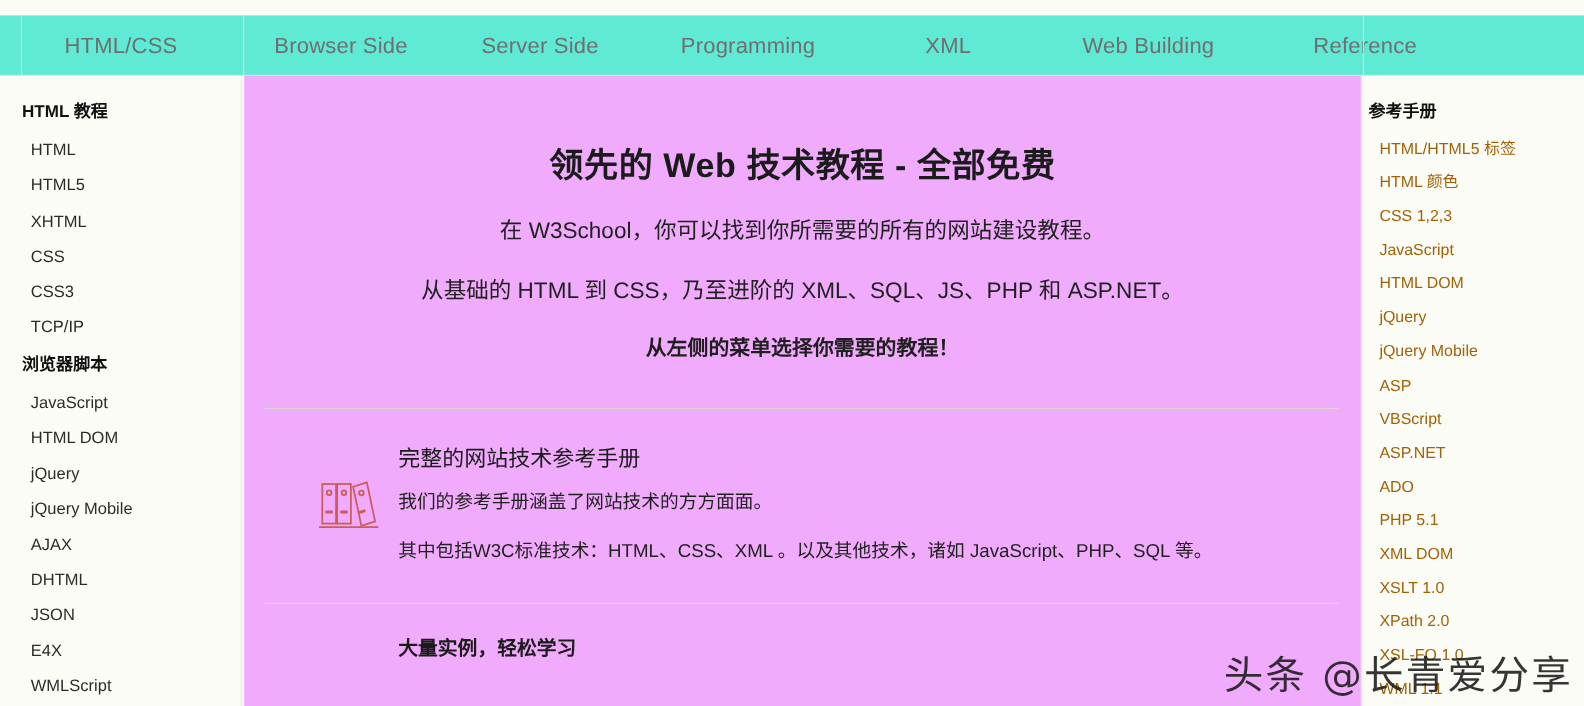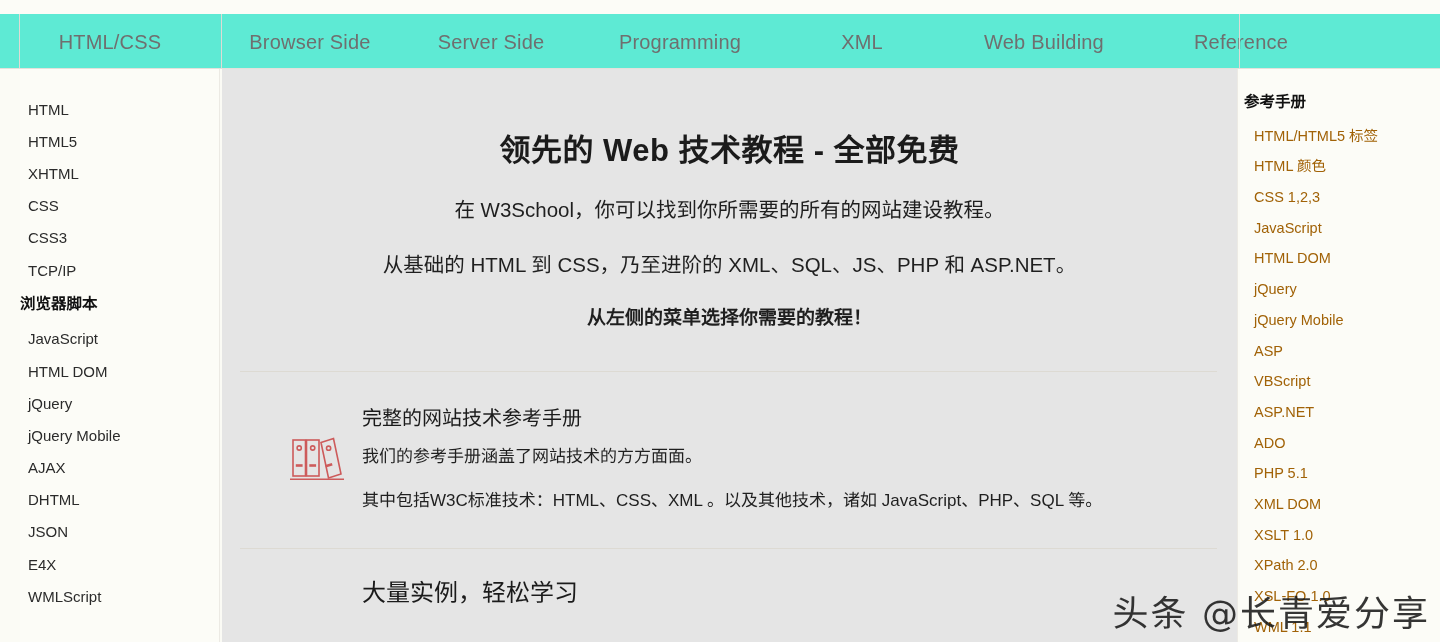--- a/index.html
+++ b/index.html
@@ -84,21 +84,21 @@
     background: #fcfcf7;
     border-right: 1px solid #eceae4;
     overflow: hidden;
   }
   .col-main {
     position: absolute;
     top: 69px;
     left: 222px;
     width: 1016px;
     height: 573px;
-    background: #e5e5e5;
+    background: #f0abfc;
     border-right: 1px solid #eceae4;
     box-sizing: border-box;
     overflow: hidden;
   }
   .col-right {
     position: absolute;
     top: 69px;
     left: 1240px;
     width: 200px;
     height: 573px;
@@ -189,22 +189,22 @@
     top: 62px;
     width: 58px;
     height: 50px;
   }
 
   .section-cut {
     padding: 30px 40px 0 140px;
   }
   .section-cut h2 {
     margin: 0;
-    font-size: 24px;
-    font-weight: normal;
+    font-size: 18px;
+    font-weight: bold;
     color: #1b1b1b;
     line-height: 1.2;
   }
 
   
   .rside-head {
     font-size: 15.5px;
     font-weight: bold;
     color: #111111;
     padding: 0 0 9px 4px;
@@ -252,20 +252,21 @@
     <div class="nav-item" style="width:168px">XML</div>
     <div class="nav-item" style="width:196px">Web Building</div>
     <div class="nav-item" style="width:198px">Reference</div>
   </nav>
   <div class="nav-sep s1"></div>
   <div class="nav-sep s2"></div>
   <div class="nav-sep s3"></div>
   <div class="nav-bottom-line"></div>
 
   <aside class="col-left">
+    <div class="side-head">HTML 教程</div>
     <a class="side-link">HTML</a>
     <a class="side-link">HTML5</a>
     <a class="side-link">XHTML</a>
     <a class="side-link">CSS</a>
     <a class="side-link">CSS3</a>
     <a class="side-link">TCP/IP</a>
 
     <div class="side-head spaced">浏览器脚本</div>
     <a class="side-link">JavaScript</a>
     <a class="side-link">HTML DOM</a>

